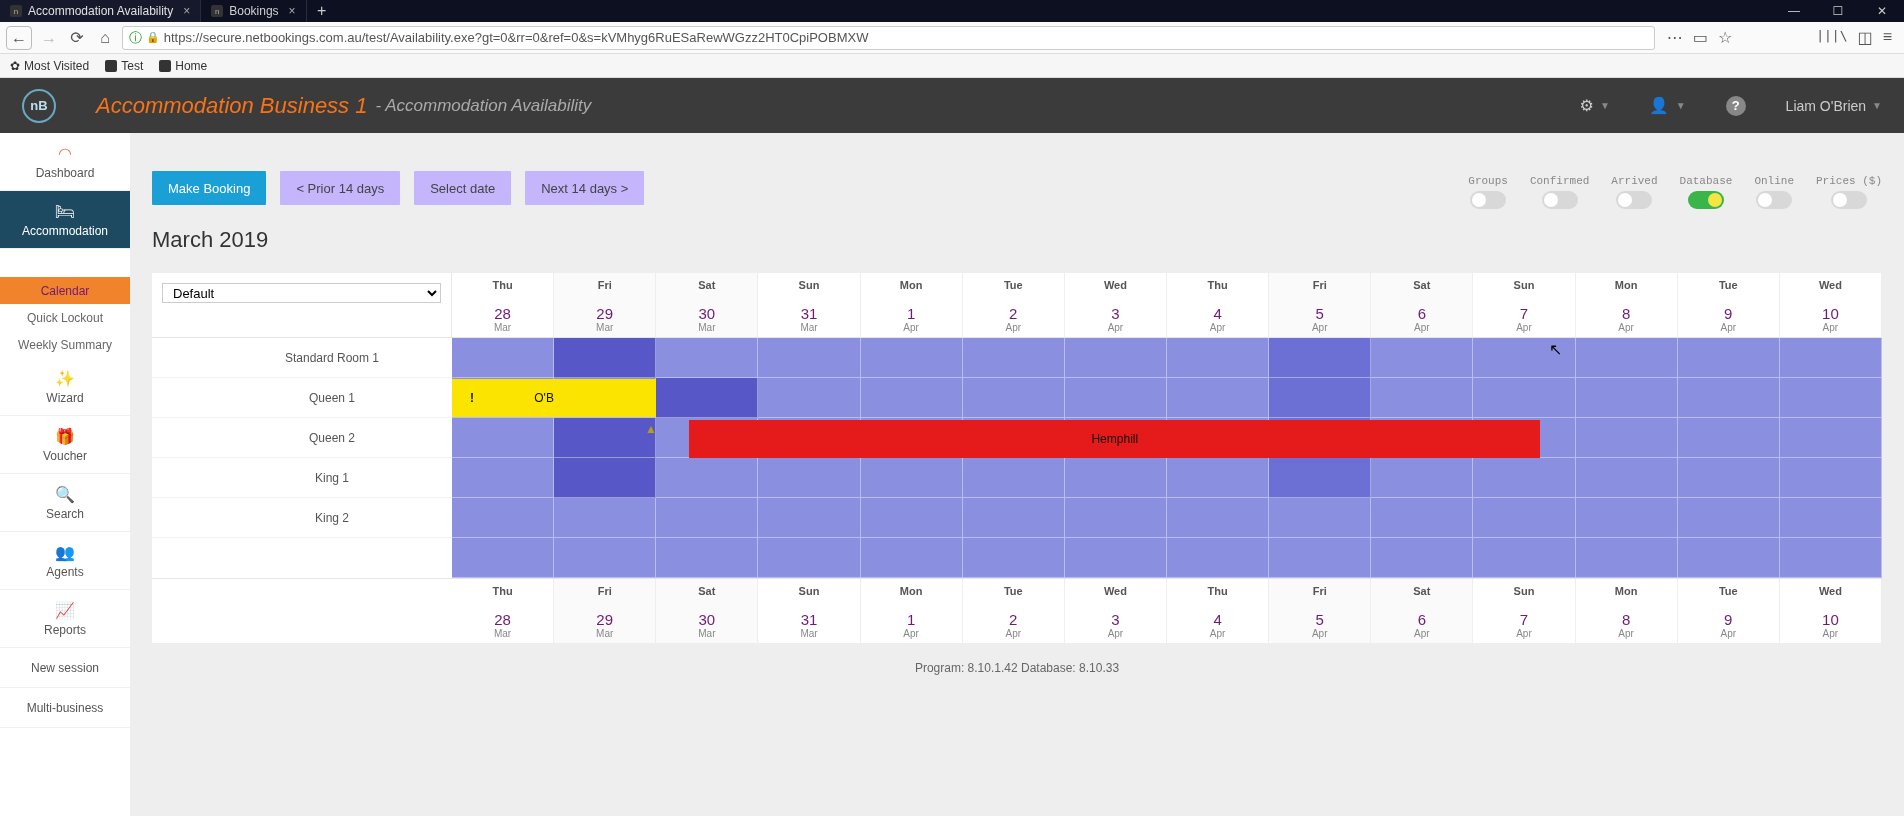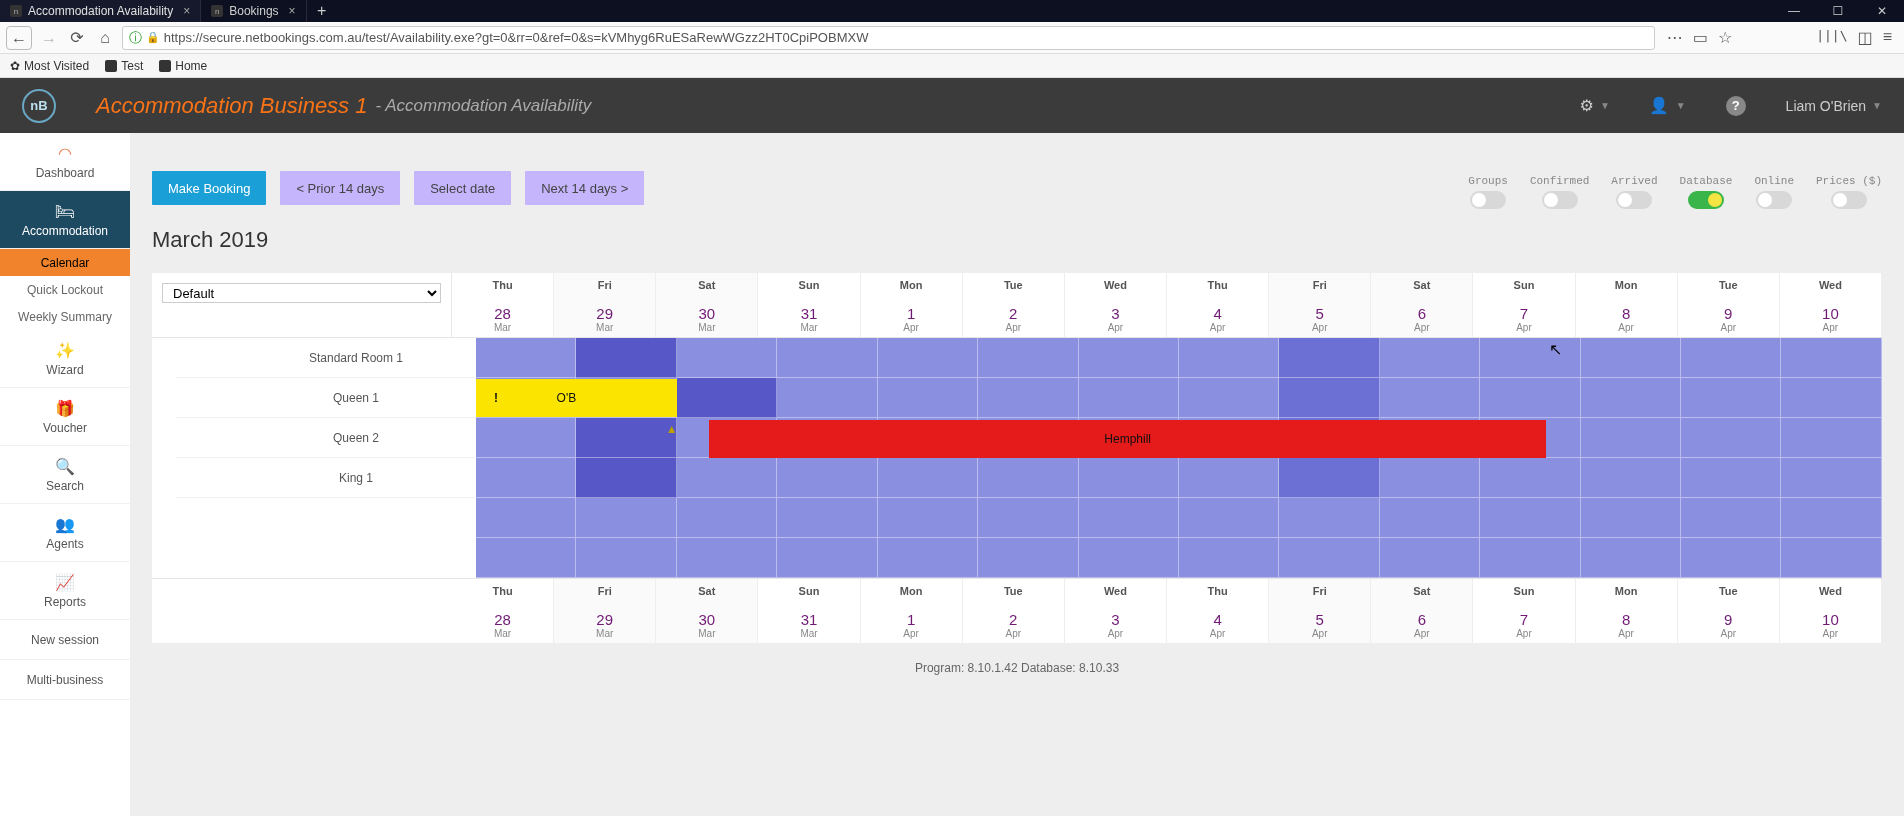--- a/index.html
+++ b/index.html
@@ -40,21 +40,21 @@
 .app-body { flex: 1; display: flex; background: #eee; }
 
 
 .sidebar { width: 130px; background: #fff; display: flex; flex-direction: column; }
 .sidebar .item { height: 58px; display: flex; flex-direction: column; align-items: center; justify-content: center; gap: 3px; color: #555; font-size: 12px; cursor: pointer; border-bottom: 1px solid #f0f0f0; }
 .sidebar .item .icon { color: #e67b4e; font-size: 16px; }
 .sidebar .item.active-parent { background: #1e4a61; color: #fff; }
 .sidebar .item.active-parent .icon { color: #fff; }
 .sidebar .subitems { background: #fff; }
 .sidebar .sub { height: 27px; display: flex; align-items: center; justify-content: center; font-size: 12px; color: #666; cursor: pointer; }
-.sidebar .sub.active { background: #f0832b; color: #000000; }
+.sidebar .sub.active { background: #f0832b; color: #701a75; margin-top: 28px; }
 
 
 .main { flex: 1; padding: 18px 22px; background: #eee; position: relative; }
 .toolbar-row { display: flex; align-items: flex-start; justify-content: space-between; margin-top: 20px; }
 .action-btns { display: flex; gap: 14px; }
 .btn { height: 34px; padding: 0 16px; display: flex; align-items: center; font-size: 13px; border: none; cursor: pointer; background: #c4b5fd; color: #444; border-radius: 1px; }
 .btn.primary { background: #1a9fd6; color: #fff; }
 
 .month-title { font-size: 22px; color: #333; margin-top: 18px; }
 
@@ -72,21 +72,21 @@
 .cal-left { width: 300px; border-right: 1px solid #e8e8e8; display: flex; align-items: flex-start; padding: 10px; }
 .cal-left select { width: 280px; height: 20px; border: 1px solid #ccc; font-size: 13px; padding: 0 6px; background: #fff; }
 .cal-grid { flex: 1; display: flex; }
 .cal-col { flex: 1; border-right: 1px solid #eee; }
 .cal-col.shade { background: #fafafa; }
 .date-hdr { text-align: center; padding: 6px 0 4px; }
 .date-hdr .dow { font-size: 11px; color: #555; font-weight: bold; }
 .date-hdr .dom { font-size: 15px; color: #701a75; margin-top: 14px; }
 .date-hdr .mon { font-size: 10px; color: #888; }
 
-.cal-rows { display: flex; padding-left: 24px; }
+.cal-rows { display: flex; }
 .room-names { width: 300px; }
 .room-name { height: 40px; display: flex; align-items: center; justify-content: center; font-size: 12px; color: #555; border-bottom: 1px solid #f2f2f2; padding-left: 60px; }
 .cal-cells { flex: 1; position: relative; }
 .cell-grid { display: flex; }
 .cell-col { flex: 1; }
 .cell { height: 40px; background: #8b8fe0; border-bottom: 1px solid rgba(255,255,255,0.4); border-right: 1px solid rgba(255,255,255,0.4); }
 .cell.med { background: #6c6fd4; }
 .cell.dark { background: #5757c7; }
 
 .booking { position: absolute; height: 38px; display: flex; align-items: center; justify-content: center; font-size: 12px; cursor: pointer; z-index: 5; }
@@ -371,20 +371,21 @@
                 </div>
               </div>
             </div>
         </div>
         <div class="cal-rows">
           <div class="room-names" id="room-names-col">
               <div class="room-name">Standard Room 1</div>
               <div class="room-name">Queen 1</div>
               <div class="room-name">Queen 2</div>
               <div class="room-name">King 1</div>
+              <div class="room-name">King 2</div>
             </div>
           <div class="cal-cells">
             <div class="cell-grid" id="cell-grid-cols">
                 <div class="cell-col">
                   <div class="cell"></div>
                   <div class="cell"></div>
                   <div class="cell"></div>
                   <div class="cell"></div>
                   <div class="cell"></div>
                   <div class="cell"></div>

